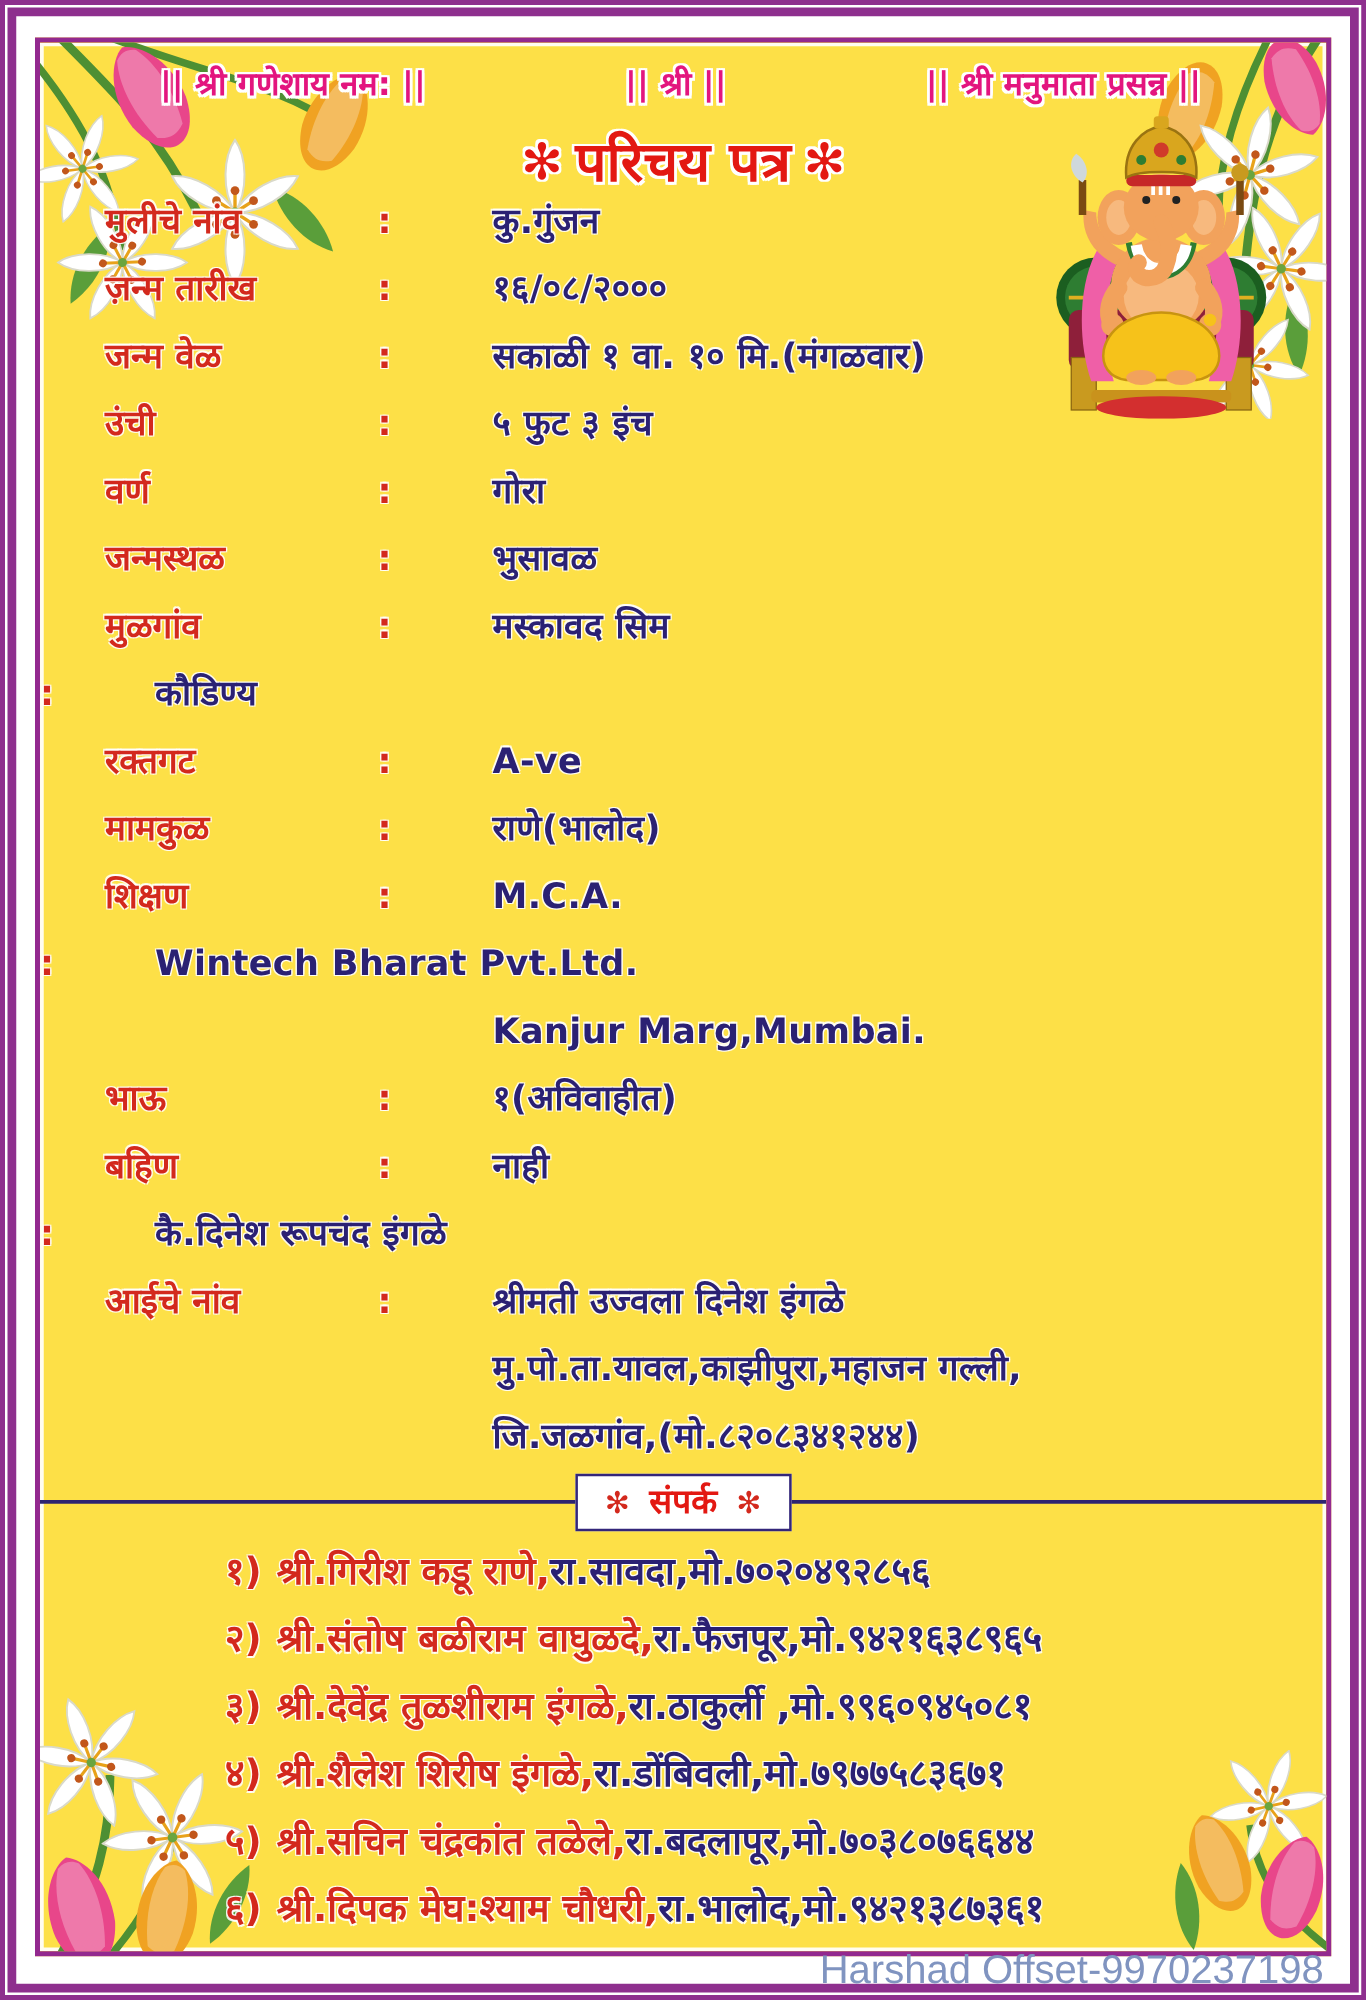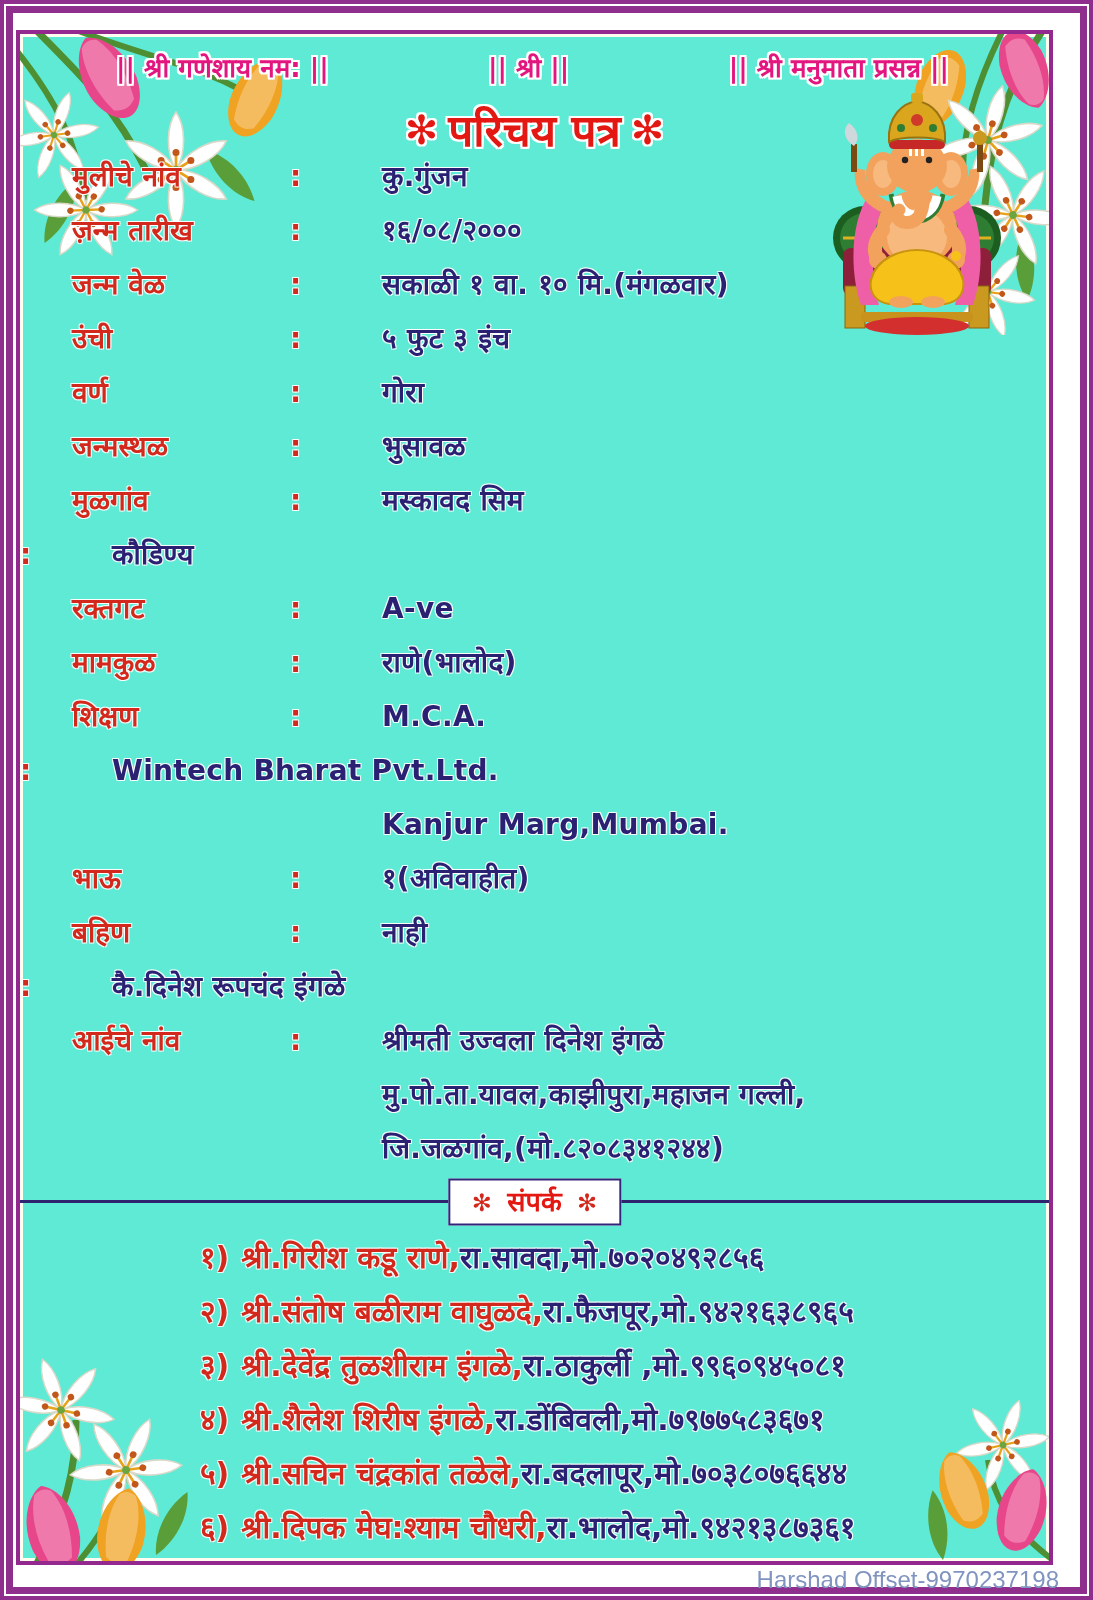--- a/index.html
+++ b/index.html
@@ -5,22 +5,22 @@
   html,body{margin:0;padding:0;}
   body{
     width:1093px;height:1600px;position:relative;background:#ffffff;
     font-family:"DejaVu Sans",sans-serif;overflow:hidden;
   }
   
   .outer-frame{position:absolute;inset:0;border:13px solid #8e2f8e;box-sizing:border-box;z-index:40;pointer-events:none;}
   .outer-pinstripe{position:absolute;inset:4px;border:2px solid #ffffff;box-sizing:border-box;z-index:41;pointer-events:none;}
   
   .card{
-    position:absolute;left:16px;top:30px;width:1037px;height:1535px;
-    background:#5eead4;border:4px solid #93298f;box-sizing:border-box;
+    position:absolute;left:28px;top:30px;width:1037px;height:1535px;
+    background:#fde047;border:4px solid #93298f;box-sizing:border-box;
     box-shadow:inset 0 0 0 3px #fffdf0;z-index:10;
   }
   .card-content{position:relative;width:100%;height:100%;overflow:hidden;}
   .white-halo{text-shadow:-2px -2px 0 #fff,2px -2px 0 #fff,-2px 2px 0 #fff,2px 2px 0 #fff,0 -2px 0 #fff,0 2px 0 #fff,-2px 0 0 #fff,2px 0 0 #fff;}
   .soft-halo{text-shadow:-1px -1px 0 rgba(255,255,255,.85),1px -1px 0 rgba(255,255,255,.85),-1px 1px 0 rgba(255,255,255,.85),1px 1px 0 rgba(255,255,255,.85);}
   
   .invocations{position:relative;z-index:6;display:flex;justify-content:space-between;
     padding:16px 100px 0 96px;color:#e3157e;font-weight:bold;font-size:26px;line-height:36px;}
   
   .page-title{position:relative;z-index:6;text-align:center;margin-top:4px;height:58px;line-height:80px;
@@ -34,29 +34,29 @@
   .bio-value{color:#2b2173;letter-spacing:.3px;}
   
   .contact-separator{position:relative;z-index:6;margin:24px 0 0 0;border-top:3px solid #2e2470;height:0;}
   .contact-badge{
     position:absolute;left:50%;top:-1px;transform:translate(-50%,-50%);
     background:#ffffff;border:2px solid #33267a;padding:3px 16px;
     font-size:27px;font-weight:bold;color:#e31812;white-space:nowrap;line-height:36px;
   }
   .contact-badge .flower{color:#d3291d;font-size:24px;padding:0 6px;}
   
-  .contact-list{position:relative;z-index:6;margin-top:28px;margin-left:32px;}
+  .contact-list{position:relative;z-index:6;margin-top:28px;}
   .contact-row{height:54px;line-height:54px;font-size:30px;font-weight:bold;padding-left:148px;white-space:nowrap;}
   .contact-number,.contact-name{color:#d3291d;}
   .contact-number{padding-right:12px;}
   .contact-detail{color:#2b2173;}
   
   .printer-credit{
     position:absolute;right:34px;bottom:6px;z-index:45;
-    font-family:"Liberation Sans",sans-serif;font-size:24px;color:#8094c0;
+    font-family:"Liberation Sans",sans-serif;font-size:32px;color:#8094c0;
   }
   
   .ganesh{position:absolute;top:56px;right:46px;width:172px;height:245px;z-index:5;}
   .corner{position:absolute;z-index:2;pointer-events:none;}
   .corner-tl{left:-4px;top:-4px;width:300px;height:230px;}
   .corner-tr{right:-4px;top:-4px;width:170px;height:305px;}
   .corner-bl{left:-4px;bottom:-4px;width:175px;height:215px;}
   .corner-br{right:-4px;bottom:-4px;width:150px;height:165px;}
 </style>
 </head>

